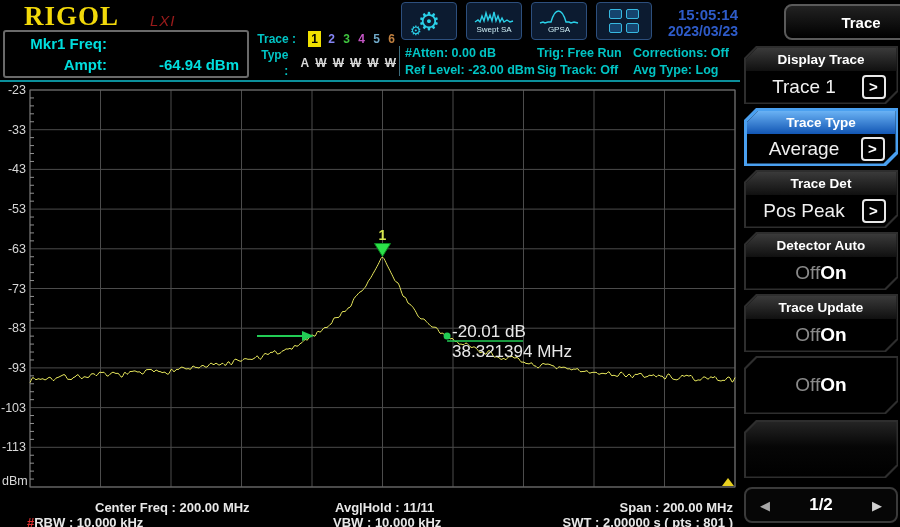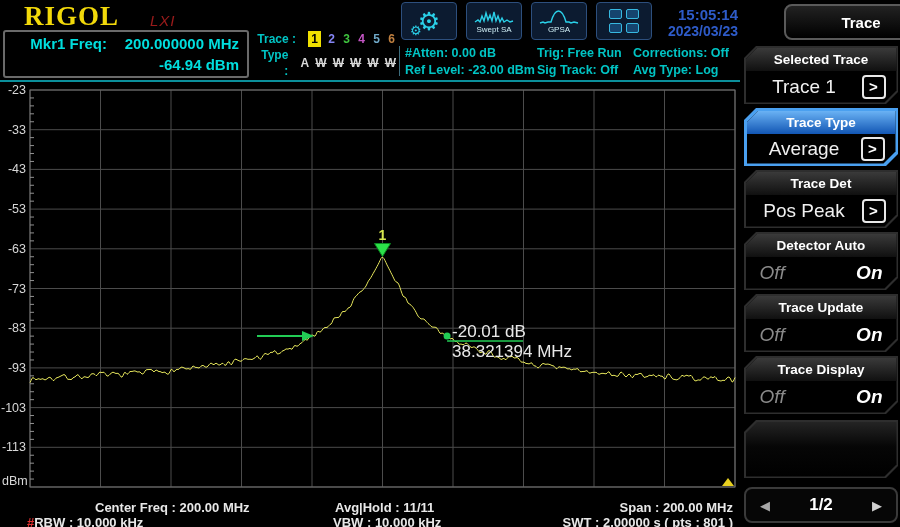--- a/index.html
+++ b/index.html
@@ -56,21 +56,21 @@
            clip-path:polygon(var(--ch) 0,100% 0,100% calc(100% - var(--ch)),calc(100% - var(--ch)) 100%,0 100%,0 var(--ch));}
   .group.hl .g-inner{inset:2.5px;}
   .g-head{height:23px;background:linear-gradient(#3a3a3a,#101010);color:#fff;font-size:13.5px;font-weight:bold;
           display:flex;align-items:center;justify-content:center;}
   .group.hl .g-head{background:linear-gradient(#6ab2f4,#1256b4);}
   .g-value{flex:1;position:relative;display:flex;align-items:center;color:#f0f0f0;font-size:19px;}
   .g-value .vtext{flex:1;text-align:center;padding-right:34px;}
   .arrow-box{position:absolute;right:11px;top:50%;transform:translateY(-50%);width:20px;height:20px;
              border:2px solid #e8e8e8;border-radius:4px;display:flex;align-items:center;justify-content:center;
              color:#fff;font-size:15px;font-weight:bold;line-height:1;}
-  .g-value.toggle{justify-content:space-between;padding:0 14px;font-style:italic;}
+  .g-value.toggle{justify-content:center;padding:0 14px;}
   .opt-off{color:#8a8a8a;}
   .opt-on{color:#fff;font-weight:bold;}
   .empty-slot{position:absolute;left:4px;top:420px;width:154px;height:58px;--ch:12px;cursor:pointer;}
   .empty-slot .g-inner{background:linear-gradient(#242424 0%,#060606 45%,#000 100%);}
   .pager{position:absolute;left:4px;top:487px;width:154px;height:36px;box-sizing:border-box;border:2px solid #3a3a3a;
          border-radius:8px;background:#060606;display:flex;align-items:center;justify-content:space-between;padding:0 14px;}
   .pager .pg-prev{color:#a8a8a8;font-size:13px;cursor:pointer;}
   .pager .pg-next{color:#d0d0d0;font-size:13px;cursor:pointer;}
   .pager .pg-label{color:#fff;font-size:17px;font-weight:bold;}
 </style>
@@ -79,23 +79,23 @@
 
 <div class="screen">
 
   <div class="header">
     <div class="logo">RIGOL</div>
     <div class="lxi">LXI</div>
 
     <div class="mkr-box">
       <div class="mkr-row">
         <span class="lab">Mkr1 Freq:</span>
-        <span class="val">200.000000 MHz</span>
       </div>
       <div class="mkr-row">
+        <span class="lab">Ampt:</span>
         <span class="val">-64.94 dBm</span>
       </div>
     </div>
 
     <div class="legend">
       <div class="lg-row">
         <span class="lg-lab">Trace :</span>
         <span class="lg-vals">
           <span class="t1">1</span>
           <span class="t2">2</span>
@@ -273,21 +273,21 @@
   <span class="foot" style="left:333px;top:507px">VBW : 10.000 kHz</span>
   <span class="foot" style="right:167px;top:492px">Span : 200.00 MHz</span>
   <span class="foot" style="right:167px;top:507px">SWT : 2.00000 s ( pts : 801 )</span>
 
   <div class="panel">
     <div class="panel-title">Trace</div>
 
     <div class="group" style="top:46px">
       <div class="g-border"></div>
       <div class="g-inner">
-        <div class="g-head">Selected Trace</div>
+        <div class="g-head">Display Trace</div>
         <div class="g-value">
           <span class="vtext">Trace 1</span>
           <span class="arrow-box">&gt;</span>
         </div>
       </div>
     </div>
 
     <div class="group hl" style="top:108px">
       <div class="g-border"></div>
       <div class="g-inner">
@@ -328,21 +328,20 @@
         <div class="g-value toggle">
           <span class="opt-off">Off</span>
           <span class="opt-on">On</span>
         </div>
       </div>
     </div>
 
     <div class="group" style="top:356px">
       <div class="g-border"></div>
       <div class="g-inner">
-        <div class="g-head">Trace Display</div>
         <div class="g-value toggle">
           <span class="opt-off">Off</span>
           <span class="opt-on">On</span>
         </div>
       </div>
     </div>
 
     <div class="group empty-slot">
       <div class="g-border"></div>
       <div class="g-inner"></div>

